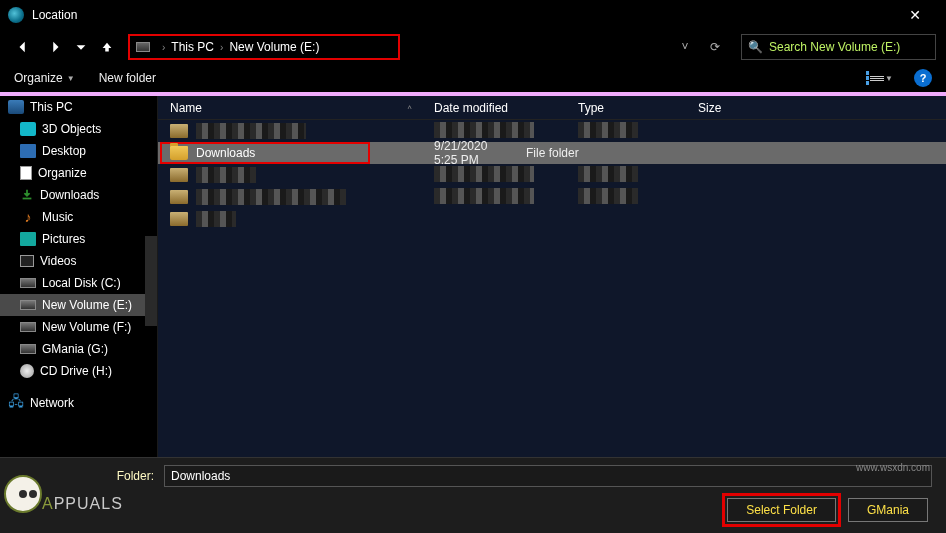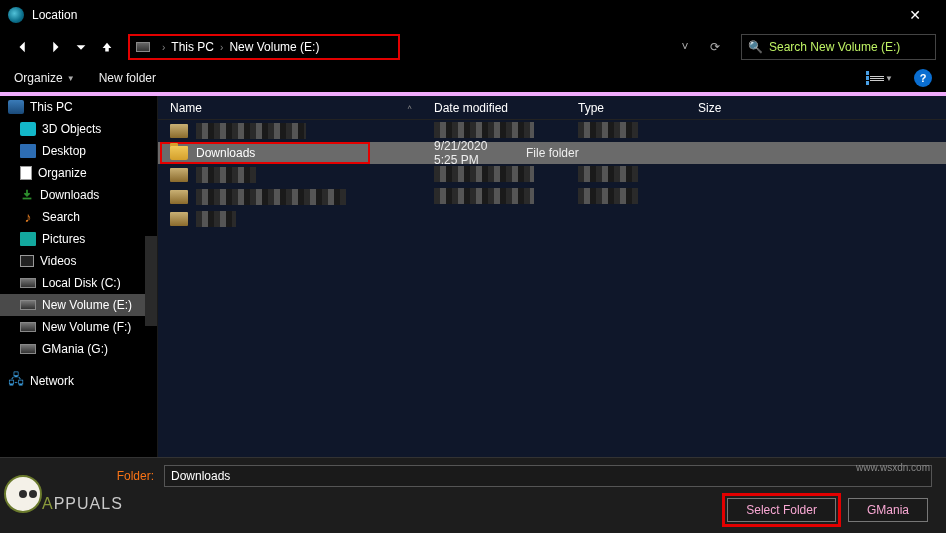--- a/index.html
+++ b/index.html
@@ -80,24 +80,24 @@
 .row.selected { padding-right: 10px;}
 
 
 .row.pix .cell { }
 .pix-block { display: inline-block; height: 16px; background: repeating-linear-gradient(90deg, #2a2a2a 0 6px, #555 6px 12px, #1a1a1a 12px 18px); }
 .pix-folder { width: 18px; height: 14px; background: linear-gradient(#c9b074, #8a6a2c); border-radius:1px; }
 
 
 .bottom { position: absolute; left: 0; right: 0; bottom: 0; height: 76px; background: #1d1d1d; border-top: 1px solid #333; }
 .folder-line { display: flex; align-items: center; height: 30px; padding: 6px 14px 0 14px; }
-.folder-label { width: 150px; text-align: right; color: #f97316; font-size: 12px; padding-right: 10px; }
+.folder-label { width: 150px; text-align: right; color: #fef9c3; font-size: 12px; padding-right: 10px; }
 .folder-input { flex: 1; height: 22px; background: #1a1a1a; border: 1px solid #555; color: #fff; padding: 0 6px; font-size: 12px; }
 .btn-row { display: flex; justify-content: flex-end; align-items: center; padding: 10px 18px 0 0; gap: 12px; }
-.btn { height: 24px; padding: 0 18px; background: #1a1a1a; border: 1px solid #777; color: #f9a8d4; font-size: 12px; display: flex; align-items: center; }
+.btn { height: 24px; padding: 0 18px; background: #1a1a1a; border: 1px solid #777; color: #fde047; font-size: 12px; display: flex; align-items: center; }
 .btn.highlight { outline: 3px solid #e30000; outline-offset: 2px; }
 
 
 .watermark { position: absolute; left: 4px; bottom: 20px; width: 120px; height: 44px; display:flex; align-items:flex-end; }
 .wm-circle{ width:38px;height:38px;border-radius:50%;background:#f4f1e8;border:2px solid #6a7a2c;display:flex;align-items:center;justify-content:center;}
 .wm-eye{width:8px;height:8px;border-radius:50%;background:#2c2c2c;box-shadow:10px 0 0 #2c2c2c;}
 .wm-text{color:#c9c9c9;font-size:16px;font-weight:500;letter-spacing:1px;}
 .wm-text .accent{color:#8a9a3c;}
 .site-stamp{position:absolute;right:16px;bottom:60px;color:#888;font-size:10px;transform:rotate(0deg);margin-top:26px;}
 </style>
@@ -196,21 +196,21 @@
         <span class="side-ic ic-dl">
           <svg viewBox="0 0 16 16">
             <path fill="#2d8f2d" d="M8 2v7M5 6l3 3 3-3" stroke="#2d8f2d" stroke-width="2"></path>
             <rect x="3" y="11" width="10" height="2" fill="#2d8f2d"></rect>
           </svg>
         </span>
         <span>Downloads</span>
       </div>
     <div class="side-item">
         <span class="side-ic ic-music">♪</span>
-        <span>Search</span>
+        <span>Music</span>
       </div>
     <div class="side-item">
         <span class="side-ic ic-pic"></span>
         <span>Pictures</span>
       </div>
     <div class="side-item">
         <span class="side-ic ic-vid"></span>
         <span>Videos</span>
       </div>
     <div class="side-item">
@@ -221,20 +221,24 @@
         <span class="side-ic ic-drive"></span>
         <span>New Volume (E:)</span>
       </div>
     <div class="side-item">
         <span class="side-ic ic-drive"></span>
         <span>New Volume (F:)</span>
       </div>
     <div class="side-item">
         <span class="side-ic ic-drive"></span>
         <span>GMania (G:)</span>
+      </div>
+    <div class="side-item">
+        <span class="side-ic ic-cd"></span>
+        <span>CD Drive (H:)</span>
       </div>
     <div style="height:10px"></div>
     <div class="side-item root">
         <span class="side-ic ic-net">🖧</span>
         <span>Network</span>
       </div>
     <div class="side-scroll-sh"></div>
   </div>
 
   <div class="files">

